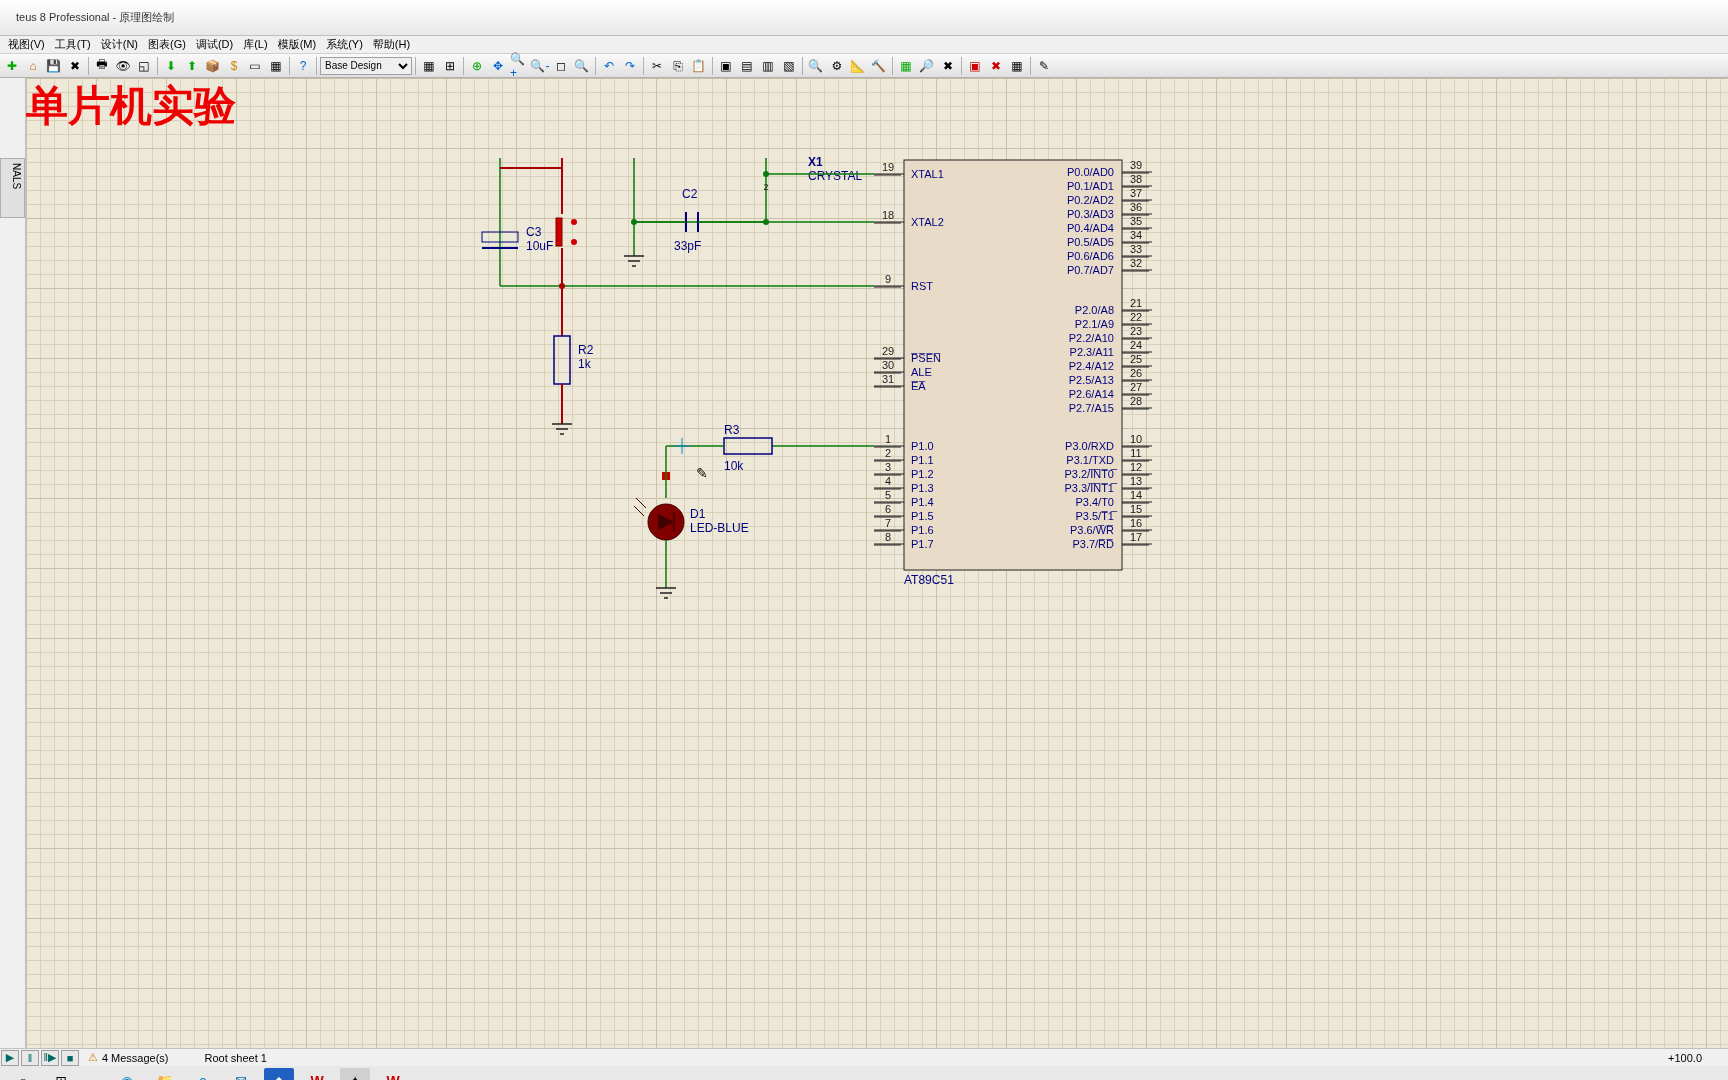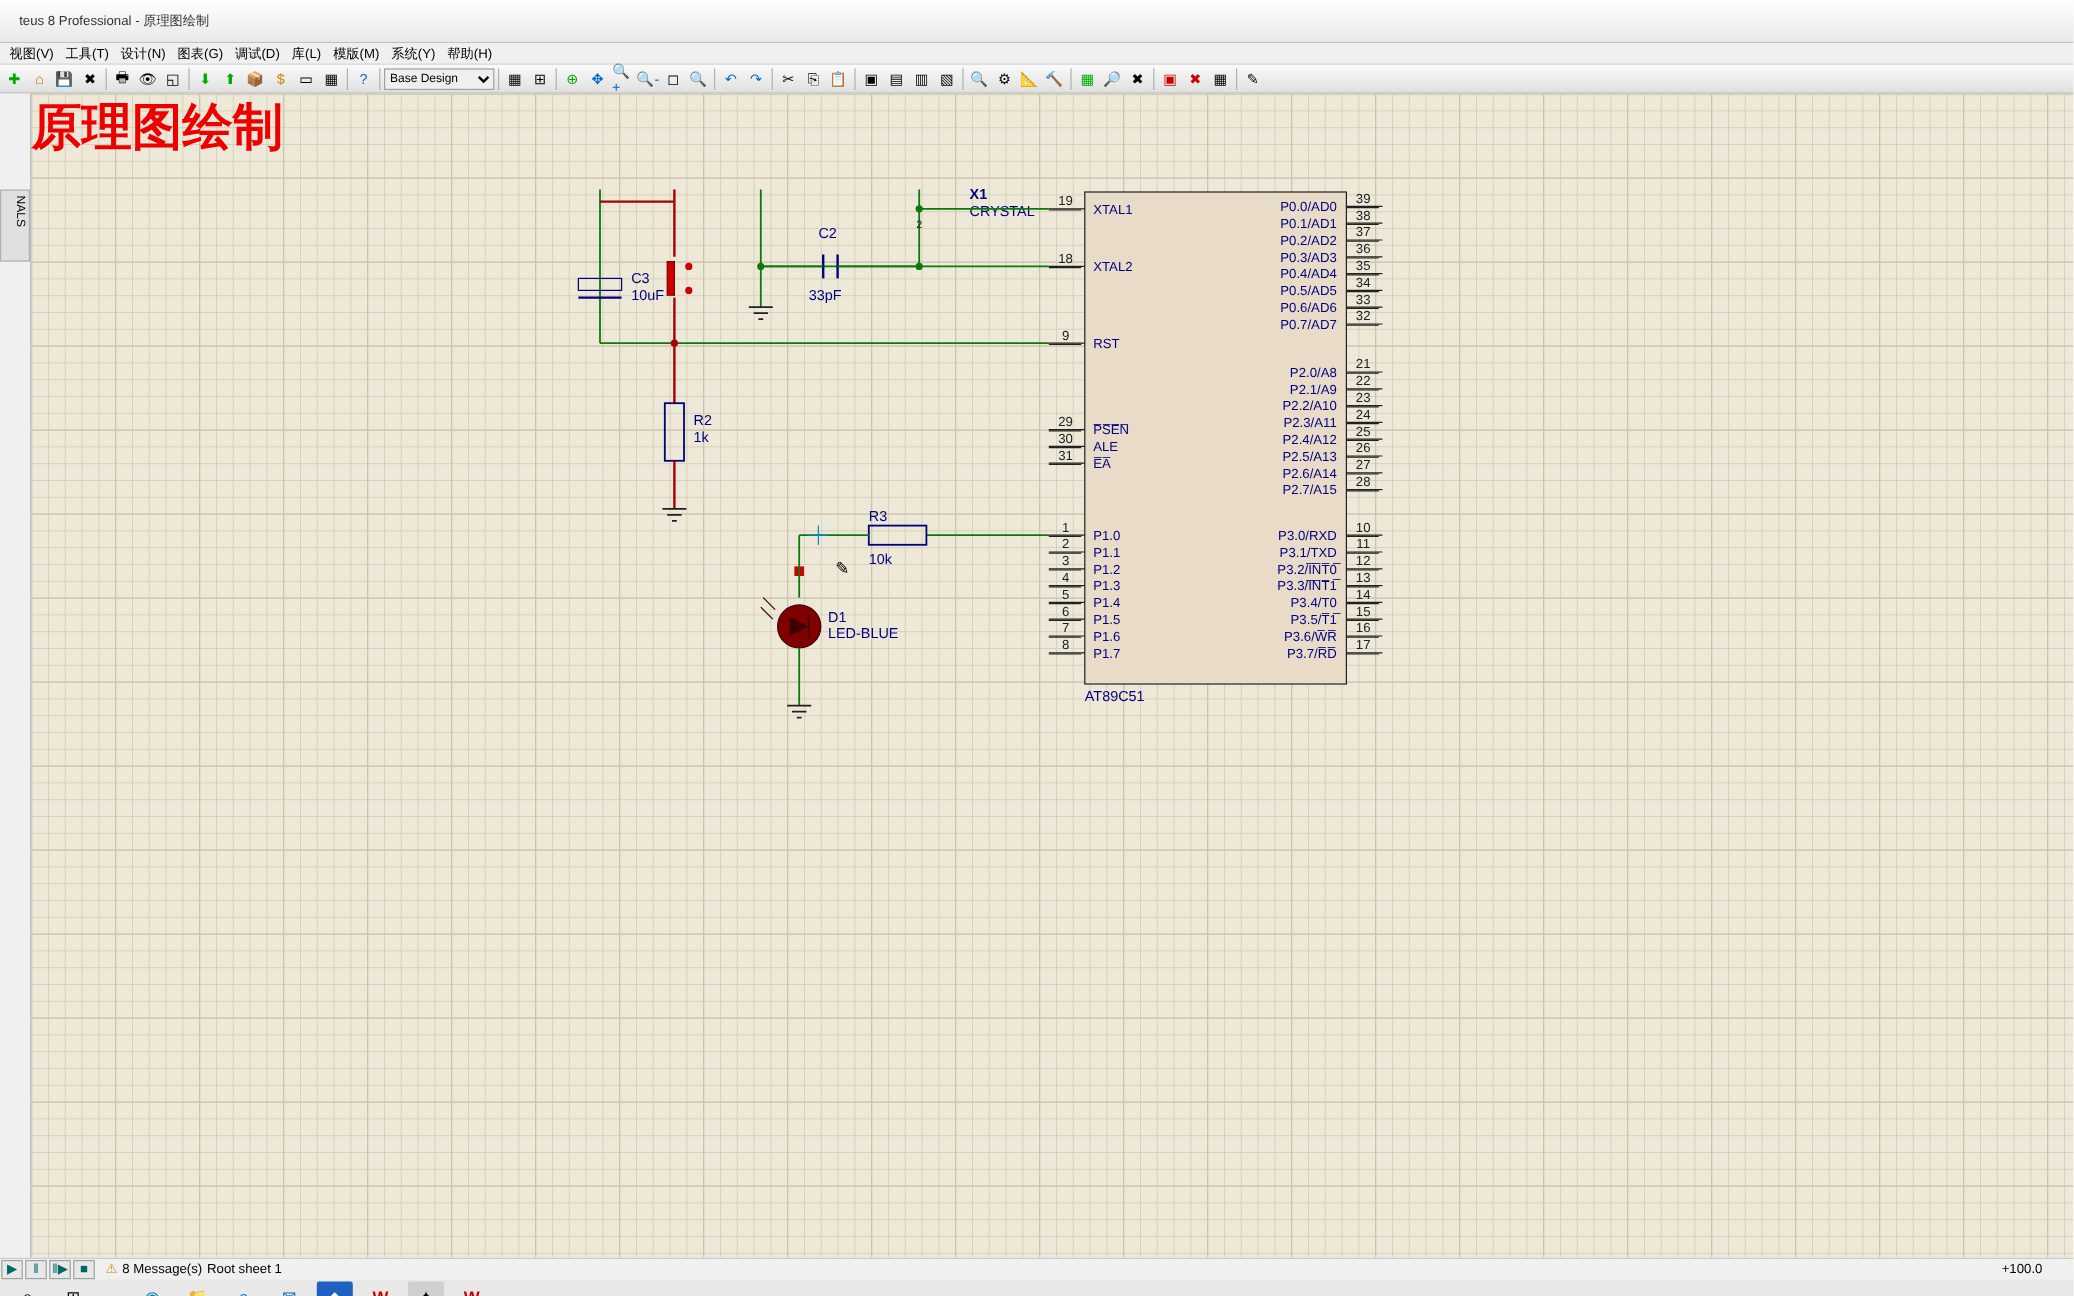--- a/index.html
+++ b/index.html
@@ -128,21 +128,21 @@
     <div style="height:80px"></div>
     <div class="sidetab">NALS</div>
   </div>
 
   <div class="canvas-wrap">
     <div class="canvas">
       <div class="grid"></div>
       <div class="grid-major"></div>
     </div>
 
-    <div class="watermark">原理图绘制</div>
+    <div class="watermark">单片机实验</div>
 
     <svg class="schematic" width="1700" height="900">
 
       <rect class="comp-body" x="878" y="82" width="218" height="410"></rect>
       <text class="comp-lbl" x="878" y="506">AT89C51</text>
 
       <line class="pin-line" x1="848" y1="96" x2="878" y2="96"></line>
         <text class="pin-num" x="862" y="93">19</text>
         <line class="pin-line" x1="848" y1="97" x2="875" y2="97"></line>
         <text class="pin-lbl" x="885" y="100">XTAL1</text>
@@ -381,23 +381,23 @@
   </div>
 </div>
 
 <div class="statusbar">
   <div class="simbtn" style="color:#066">▶</div>
   <div class="simbtn" style="color:#066">‖</div>
   <div class="simbtn" style="color:#066">‖▶</div>
   <div class="simbtn" style="color:#066">■</div>
   <div class="statmsg">
     <span style="color:#c80">⚠</span>
-    <span>8 Message(s)</span>
+    <span>4 Message(s)</span>
   </div>
-  <div class="statmsg" style="margin-left:4px">Root sheet 1</div>
+  <div class="statmsg" style="margin-left:36px">Root sheet 1</div>
   <div class="statspacer"></div>
   <div class="statcoord">+100.0</div>
 </div>
 
 <div class="taskbar">
   <div class="taskbtn">○</div>
   <div class="taskbtn">⊞</div>
   <div style="width:20px"></div>
   <div class="taskbtn" style="color:#0a84c6">◉</div>
   <div class="taskbtn" style="color:#f0c040">📁</div>

